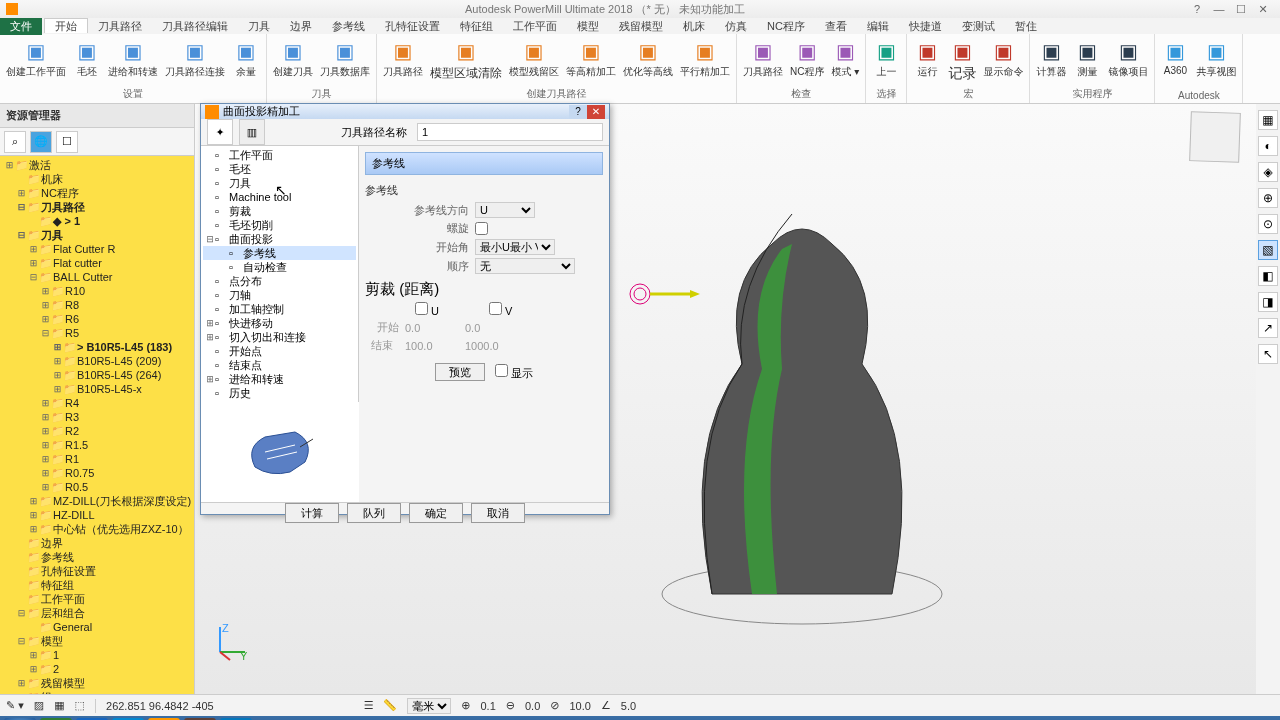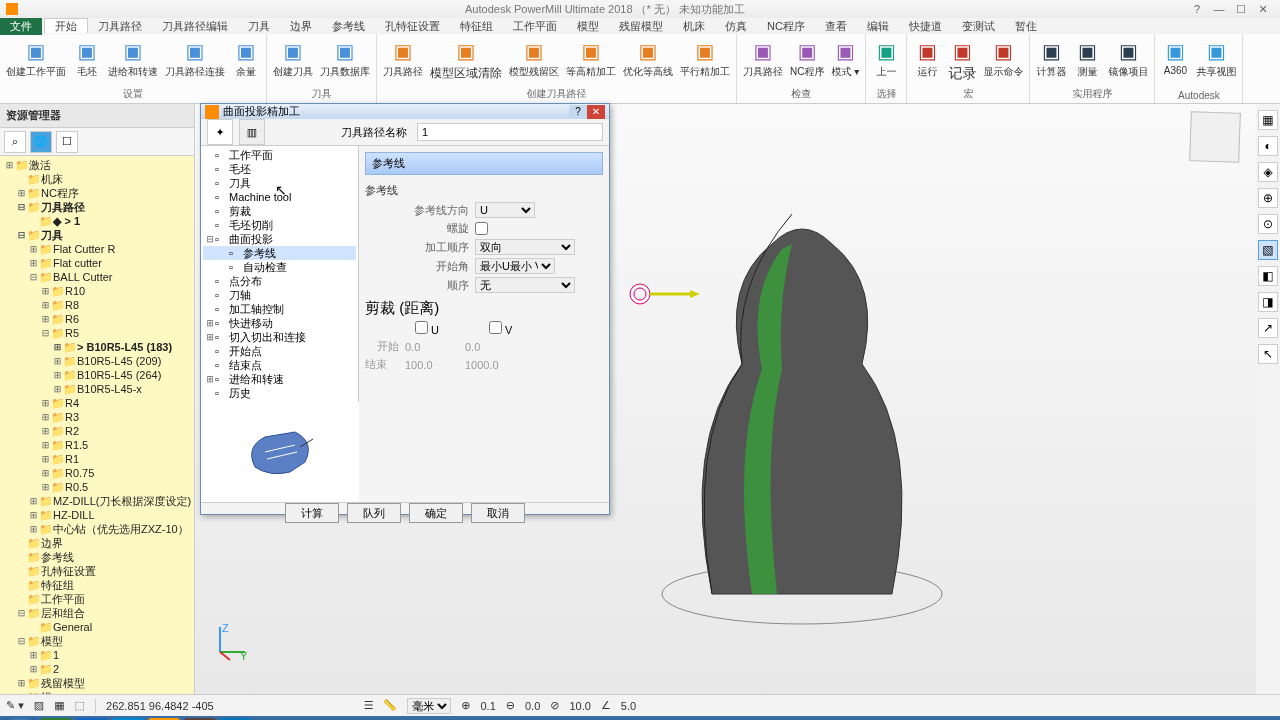--- a/index.html
+++ b/index.html
@@ -12,21 +12,21 @@
 .menubar .fileitem { background:#1e7145; color:#fff; padding:1px 10px; margin-right:2px; }
 .menubar .tab { padding:1px 10px; color:#444; }
 .menubar .tab.active { background:#fff; border:1px solid #ccc; border-bottom:none; }
 .ribbon { height:70px; background:#fcfcfc; border-bottom:1px solid #ccc; display:flex; }
 .ribbon-group { border-right:1px solid #ddd; display:flex; flex-direction:column; align-items:center; padding:2px 4px; justify-content:space-between; }
 .ribbon-group .items { display:flex; align-items:flex-start; gap:3px; }
 .ribbon-btn { display:flex; flex-direction:column; align-items:center; padding:1px 2px; font-size:10px; color:#333; }
 .ribbon-btn .ico { width:28px; height:28px; display:flex; align-items:center; justify-content:center; font-size:20px; }
 .ribbon-group .gname { font-size:10px; color:#666; text-align:center; }
 .content { display:flex; height:590px; }
-.explorer { width:195px; background:#fef9c3; border-right:1px solid #ccc; display:flex; flex-direction:column; }
+.explorer { width:195px; background:#fde047; border-right:1px solid #ccc; display:flex; flex-direction:column; }
 .explorer-title { background:#e8e8e8; padding:4px 6px; font-weight:bold; color:#333; border-bottom:1px solid #ccc; }
 .explorer-toolbar { height:28px; background:#f5f5f5; border-bottom:1px solid #ccc; display:flex; align-items:center; gap:4px; padding:0 4px; }
 .explorer-toolbar .tbtn { width:22px; height:22px; border:1px solid #ccc; background:#fff; display:flex; align-items:center; justify-content:center; }
 .tree { flex:1; overflow:auto; font-size:11px; color:#222; padding:2px 0; }
 .tree-node { display:flex; align-items:center; height:14px; white-space:nowrap; }
 .tree-node .tg { width:11px; text-align:center; color:#666; font-size:9px; }
 .tree-node .ic { width:14px; display:inline-block; text-align:center; }
 .tree-node.bold { font-weight:bold; }
 .viewport { flex:1; background:linear-gradient(#fafafa,#e8e8e8); position:relative; }
 .view3d-cube { position:absolute; top:8px; right:40px; width:50px; height:50px; border:1px solid #bbb; background:#f0f0f0; transform:rotate(2deg); }
@@ -625,46 +625,46 @@
       <div style="font-size:11px;color:#333;margin:4px 0">参考线</div>
       <div class="row">
           <span class="lbl">参考线方向</span>
           <select style="width:60px"><option>U</option></select>
         </div>
       <div class="row">
           <span class="lbl">螺旋</span>
           <input type="checkbox" style="">
         </div>
       <div class="row">
-          <span class="lbl">加工顺序</span>
-          <select style="width:100px"><option>双向</option></select>
-        </div>
-      <div class="row">
           <span class="lbl">开始角</span>
           <select style="width:80px"><option>最小U最小 V</option></select>
         </div>
       <div class="row">
           <span class="lbl">顺序</span>
           <select style="width:100px"><option>无</option></select>
         </div>
       <div style="font-size:15px;margin-top:6px">剪裁 (距离)</div>
       <div class="row" style="padding-left:50px;gap:50px">
         <span><input type="checkbox" style=""> <span>U</span></span>
         <span><input type="checkbox" style=""> <span>V</span></span>
       </div>
       <div class="row">
           <span style="width:40px;text-align:right;padding-right:6px;color:#999">开始</span>
           <span style="width:60px;color:#999">0.0</span>
           <span style="width:60px;color:#999">0.0</span>
         </div>
       <div class="row">
-          <span style="width:40px;text-align:left;padding-right:6px;color:#999">结束</span>
+          <span style="width:40px;text-align:center;padding-right:6px;color:#999">结束</span>
           <span style="width:60px;color:#999">100.0</span>
           <span style="width:60px;color:#999">1000.0</span>
         </div>
+      <div class="row" style="margin-top:10px;justify-content:center;gap:10px">
+        <button style="width:50px;height:18px;font-size:11px;border:1px solid #999;background:#f0f0f0">预览</button>
+        <span><input type="checkbox" style=""> <span>显示</span></span>
+      </div>
     </div>
   </div>
   <div class="dialog-footer">
     <button>计算</button>
     <button>队列</button>
     <button>确定</button>
     <button>取消</button>
   </div>
 </div>
 

